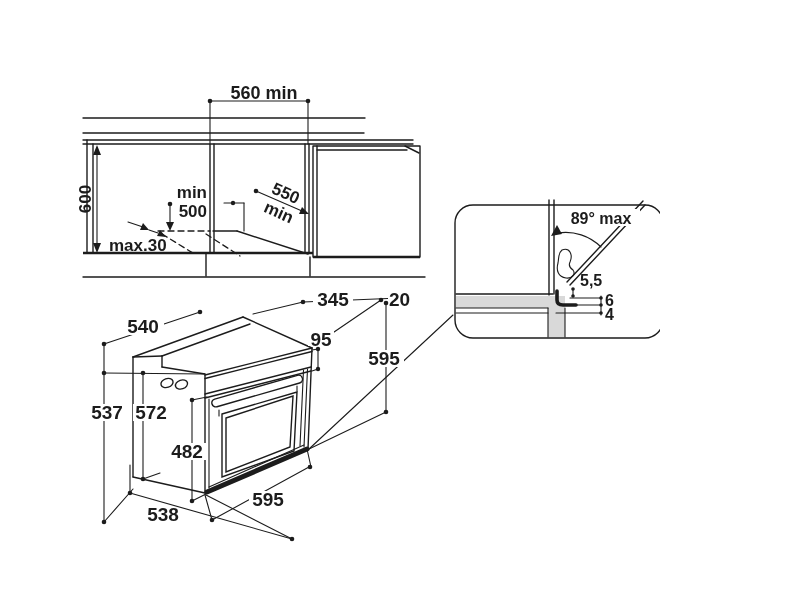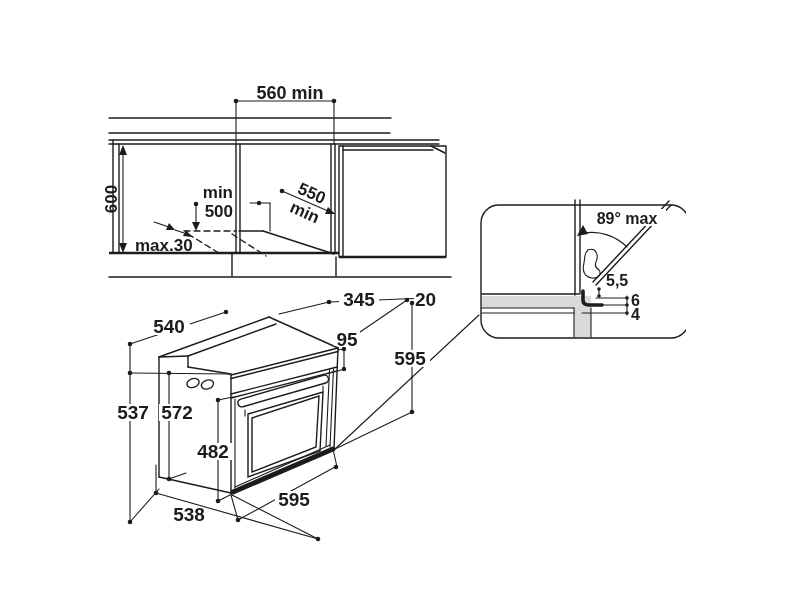--- a/index.html
+++ b/index.html
@@ -1,16 +1,16 @@
 <!DOCTYPE html>
 <html><head>
 <meta charset="utf-8">
 <style>
   html,body{margin:0;padding:0;background:#ffffff;}
-  .stage{width:660px;height:600px;position:relative;background:#fff;overflow:hidden;margin-left:26px;}
+  .stage{width:660px;height:600px;position:relative;background:#fff;overflow:hidden;}
   svg{display:block;}
   .ln{stroke:#1c1c1c;stroke-width:1.4;fill:none;stroke-linecap:round;stroke-linejoin:round;}
   .lnthin{stroke:#1c1c1c;stroke-width:1.1;fill:none;stroke-linecap:round;}
   .lnthick{stroke:#1c1c1c;stroke-width:2.4;fill:none;stroke-linecap:butt;}
   .doorband{stroke:#1c1c1c;stroke-width:5;fill:none;stroke-linecap:round;}
   .hook{stroke:#1c1c1c;stroke-width:3.6;fill:none;stroke-linecap:round;stroke-linejoin:round;}
   .dash{stroke:#1c1c1c;stroke-width:1.3;fill:none;stroke-dasharray:6 4;stroke-linecap:round;}
   .dot{fill:#1c1c1c;stroke:none;}
   .arr{fill:#1c1c1c;stroke:none;}
   .gray{fill:#d9d9d9;stroke:none;}

